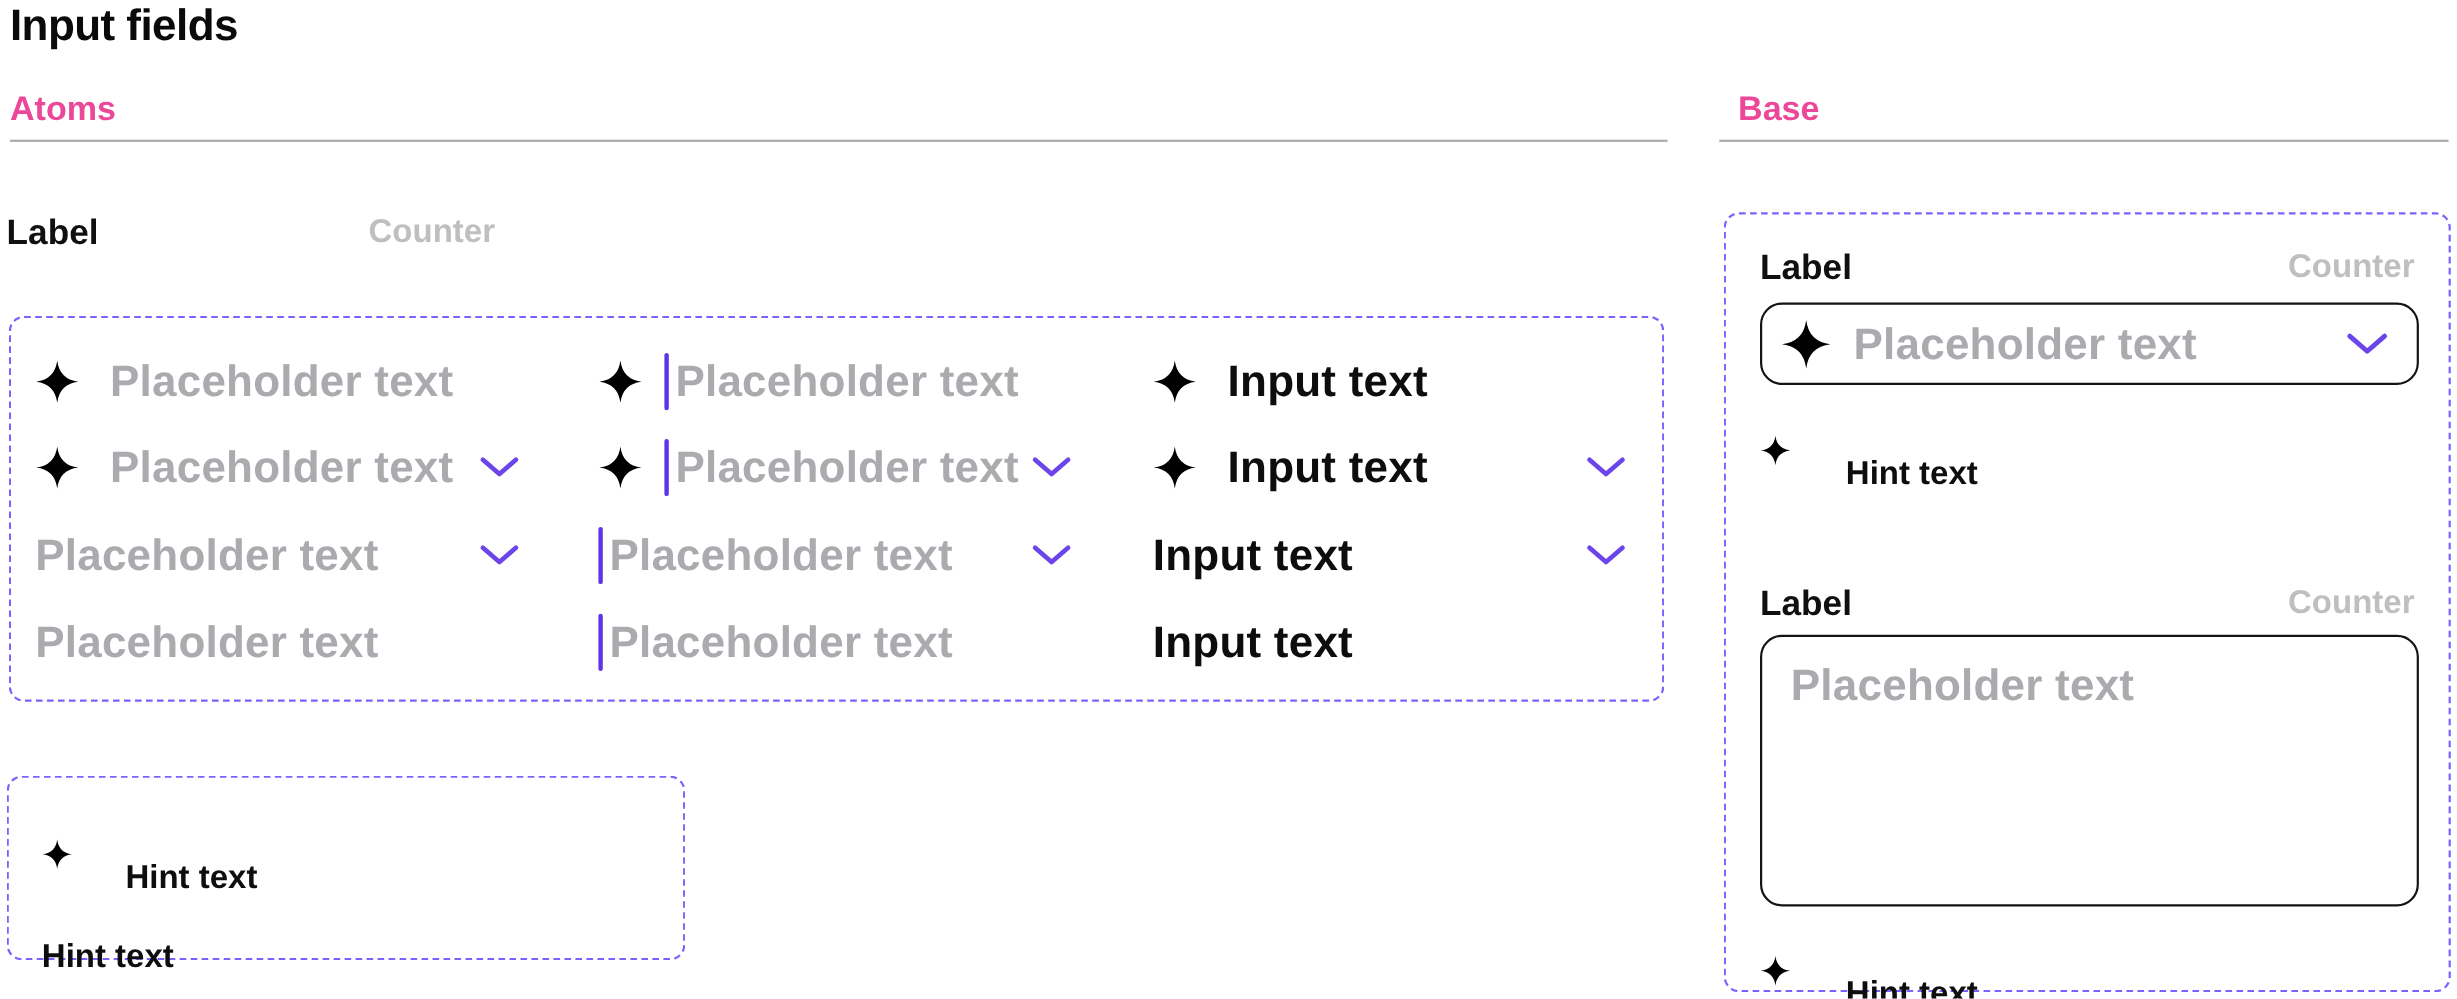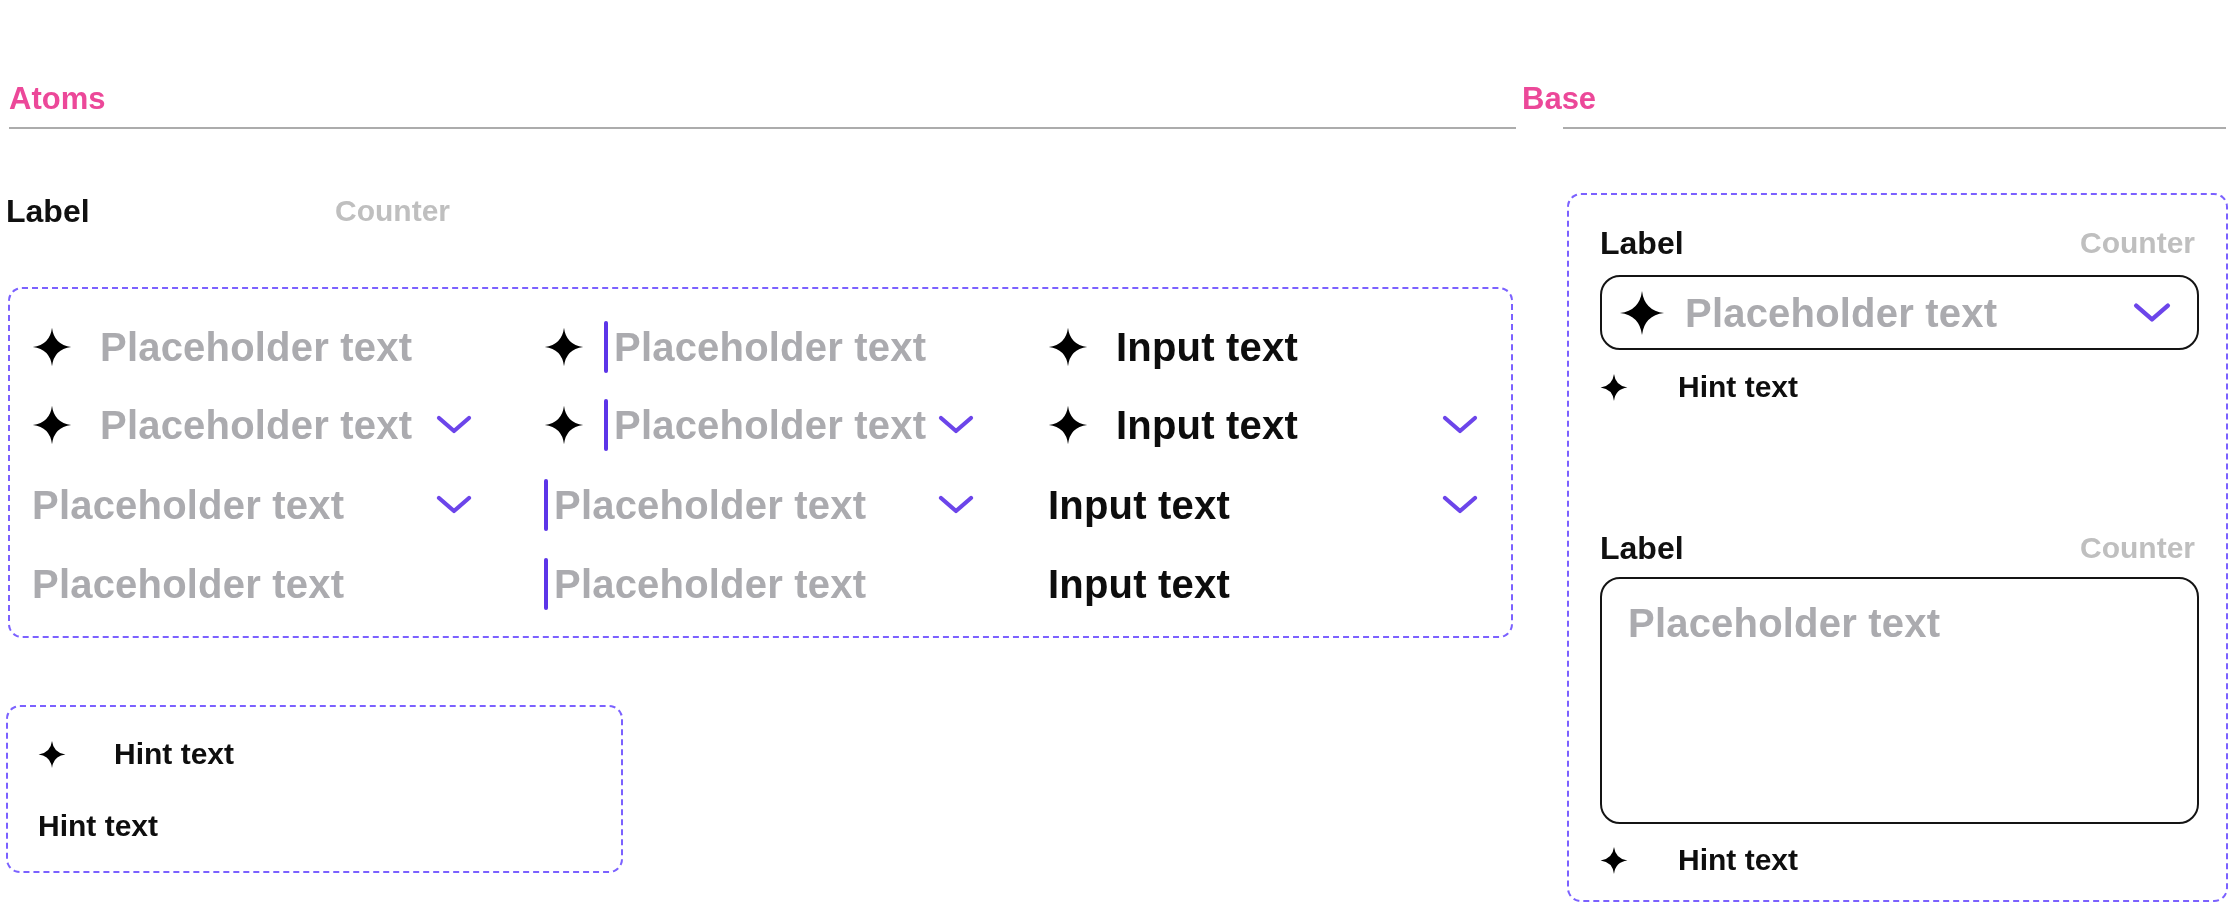--- a/index.html
+++ b/index.html
@@ -15,21 +15,21 @@
   }
   *{margin:0;padding:0;box-sizing:border-box;}
   html,body{background:#ffffff;}
   body{font-family:"Liberation Sans","DejaVu Sans",sans-serif;color:var(--text);}
   .canvas{position:relative;width:2234px;height:908px;background:#ffffff;overflow:hidden;}
 
   .page-title{position:absolute;left:9px;top:0px;font-size:40px;line-height:46px;font-weight:800;letter-spacing:-0.5px;color:#0A0A0A;}
 
   .section-heading{position:absolute;top:82px;font-size:31px;line-height:34px;font-weight:700;color:#ec4899;}
   .section-heading.atoms{left:9px;}
-  .section-heading.base{left:1522px;}
+  .section-heading.base{left:1580px;}
   .divider{position:absolute;top:127px;height:2px;background:var(--divider);}
   .divider.atoms{left:9px;width:1507px;}
   .divider.base{left:1563px;width:663px;}
 
   .meta-label{font-size:32px;line-height:30px;font-weight:700;color:#101010;}
   .meta-counter{font-size:30px;line-height:30px;font-weight:700;color:var(--counter);}
 
   .atoms-label{position:absolute;left:6px;top:196px;}
   .atoms-counter{position:absolute;left:335px;top:196px;}
 
@@ -50,21 +50,21 @@
   .cursor{width:4px;height:52px;border-radius:2px;background:var(--accent);flex:0 0 auto;margin-right:6px;}
 
   .ph{font-size:40px;line-height:48px;font-weight:700;letter-spacing:0.2px;color:var(--placeholder);white-space:nowrap;}
   .it{font-size:40px;line-height:48px;font-weight:700;letter-spacing:0.2px;color:var(--text);white-space:nowrap;}
 
   .chev{width:36px;height:22px;margin-left:auto;flex:0 0 auto;}
   .chev polyline{fill:none;stroke:var(--chevron);stroke-width:4.2;stroke-linecap:round;stroke-linejoin:round;}
 
   .hint-row{display:flex;align-items:center;}
   .hint-sparkle{width:28px;height:31px;flex:0 0 auto;}
-  .hint-text{font-size:30px;line-height:34px;font-weight:700;color:#0E0E0E;white-space:nowrap;}
+  .hint-text{font-size:30px;line-height:34px;font-weight:700;color:#0E0E0E;white-space:nowrap;margin-top:44px;}
 
   .hint-board .row1{position:absolute;left:30px;top:30px;gap:20px;}
   .hint-board .row2{position:absolute;left:30px;top:102px;}
 
   .base-label-row{position:absolute;left:31px;right:31px;height:30px;display:flex;justify-content:space-between;align-items:center;}
   .base-label-row.first{top:33px;}
   .base-label-row.second{top:338px;}
 
   .select-field{position:absolute;left:31px;top:80px;width:599px;height:75px;border:2.5px solid var(--field-border);border-radius:20px;display:flex;align-items:center;padding:0 26px 0 17px;background:#fff;}
   .select-field .sparkle{width:46px;height:48px;margin-right:20px;}
@@ -82,20 +82,21 @@
 <body>
 
 <svg width="0" height="0" style="position:absolute">
   <defs>
     <path id="sparkle-path" d="M24 1 Q26.5 21.5 47 24 Q26.5 26.5 24 47 Q21.5 26.5 1 24 Q21.5 21.5 24 1 Z"></path>
   </defs>
 </svg>
 
 <div class="canvas">
 
+  <h1 class="page-title">Input fields</h1>
 
   <div class="section-heading atoms">Atoms</div>
   <div class="divider atoms"></div>
   <div class="section-heading base">Base</div>
   <div class="divider base"></div>
 
   <span class="meta-label atoms-label">Label</span>
   <span class="meta-counter atoms-counter">Counter</span>
 
   <div class="board atoms-board">

